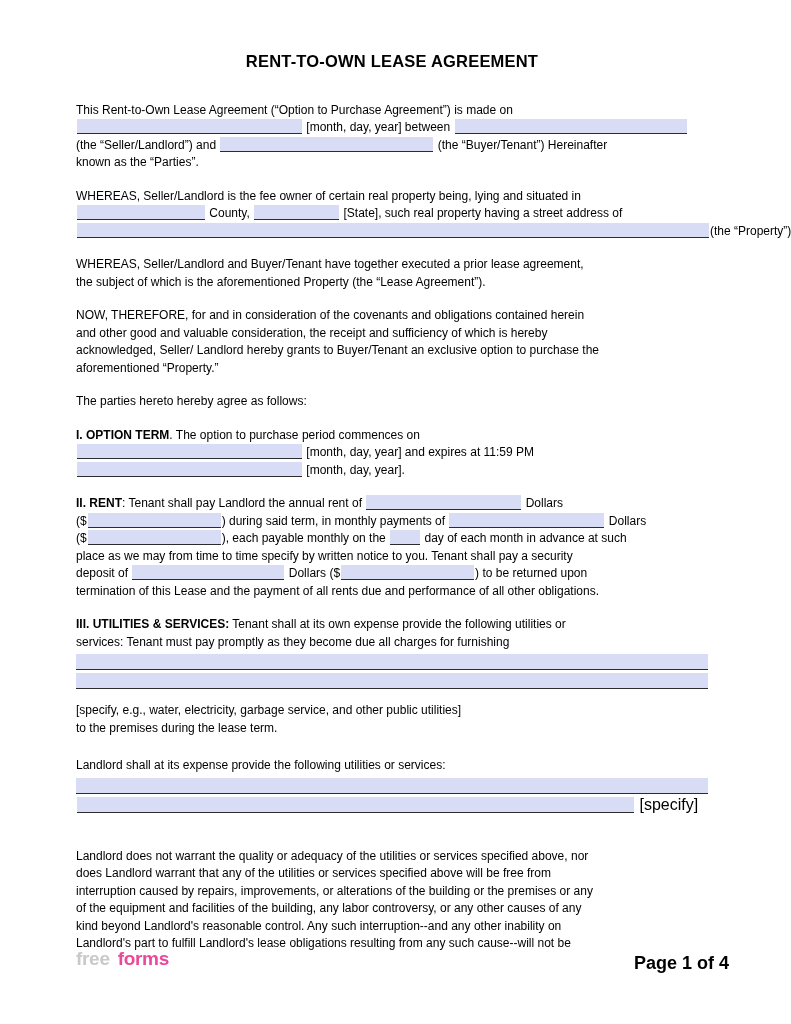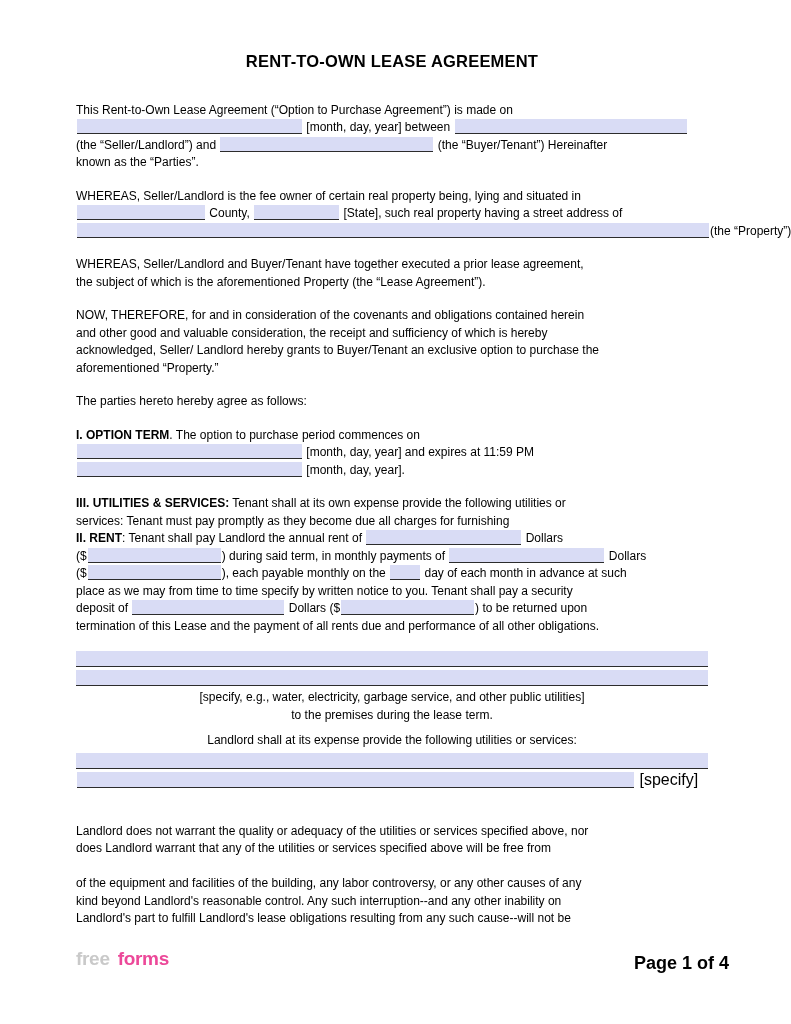--- a/index.html
+++ b/index.html
@@ -166,65 +166,65 @@
     
     <p class="para">The parties hereto hereby agree as follows:</p>
 
     
     <p class="para">
       <span class="b">I. OPTION TERM</span><span>. The option to purchase period commences on</span><br>
       <span class="blank w-term"></span>
       <span>[month, day, year] and expires at 11:59 PM</span><br>
       <span class="blank w-term"></span>
       <span>[month, day, year].</span>
-    </p>
-
-    
-    <p class="para tight">
-      <span class="b">III.  UTILITIES &amp; SERVICES:</span><span> Tenant shall at its own expense provide the following utilities or</span><br>
-      <span>services: Tenant must pay promptly as they become due all charges for furnishing</span>
     </p>
 
     
     <p class="para">
       <span class="b">II.  RENT</span><span>: Tenant shall pay Landlord the annual rent of</span>
       <span class="blank w-amt"></span>
       <span>Dollars</span><br>
       <span>($</span><span class="blank w-amt2"></span><span>) during said term, in monthly payments of</span>
       <span class="blank w-amt"></span>
       <span>Dollars</span><br>
       <span>($</span><span class="blank w-amt2"></span><span>), each payable monthly on the</span>
       <span class="blank w-day"></span>
       <span>day of each month in advance at such</span><br>
       <span>place as we may from time to time specify by written notice to you. Tenant shall pay a security</span><br>
       <span>deposit of</span>
       <span class="blank w-dep"></span>
       <span>Dollars ($</span><span class="blank w-dep2"></span><span>) to be returned upon</span><br>
       <span>termination of this Lease and the payment of all rents due and performance of all other obligations.</span>
     </p>
 
+    
+    <p class="para tight">
+      <span class="b">III.  UTILITIES &amp; SERVICES:</span><span> Tenant shall at its own expense provide the following utilities or</span><br>
+      <span>services: Tenant must pay promptly as they become due all charges for furnishing</span>
+    </p>
+
     <span class="blank-line"></span>
     <span class="blank-line"></span>
 
-    <p class="para tight" style="margin-top:3px;text-align:center;">
+    <p class="para tight" style="margin-top:13px;">
       <span>[specify, e.g., water, electricity, garbage service, and other public utilities]</span><br>
       <span>to the premises during the lease term.</span>
     </p>
 
     <div class="spacer-sm"></div>
 
-    <p class="para tight" style="margin-top:0;text-align:center;">Landlord shall at its expense provide the following utilities or services:</p>
+    <p class="para tight" style="margin-top:12px;">Landlord shall at its expense provide the following utilities or services:</p>
 
     <span class="blank-line"></span>
     <span class="inline-row"><span class="blank blank-line short" style="display:inline-block;"></span> <span>[specify]</span></span>
 
     <p class="para" style="margin-top:34px;">
       <span>Landlord does not warrant the quality or adequacy of the utilities or services specified above, nor</span><br>
       <span>does Landlord warrant that any of the utilities or services specified above will be free from</span><br>
-      <br>
+      <span>interruption caused by repairs, improvements, or alterations of the building or the premises or any</span><br>
       <span>of the equipment and facilities of the building, any labor controversy, or any other causes of any</span><br>
       <span>kind beyond Landlord's reasonable control. Any such interruption--and any other inability on</span><br>
       <span>Landlord's part to fulfill Landlord's lease obligations resulting from any such cause--will not be</span><br>
     </p>
 
   </div>
 
   <div class="footer">
     <div class="logo"><span class="free">free</span><span class="forms">forms</span></div>
     <div class="page-num">Page 1 of 4</div>

